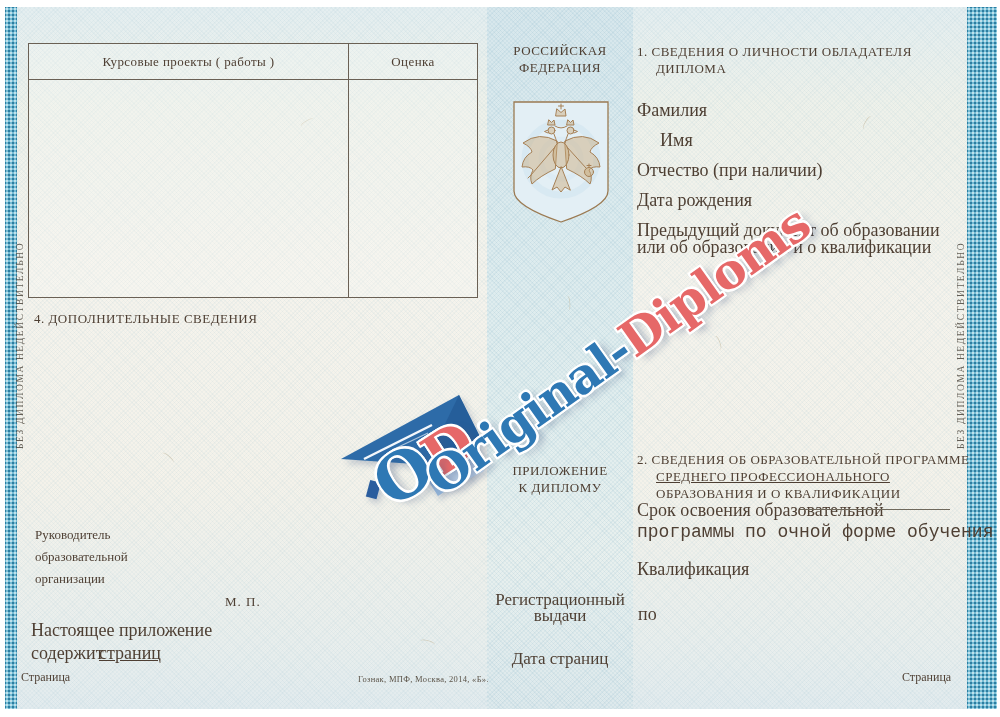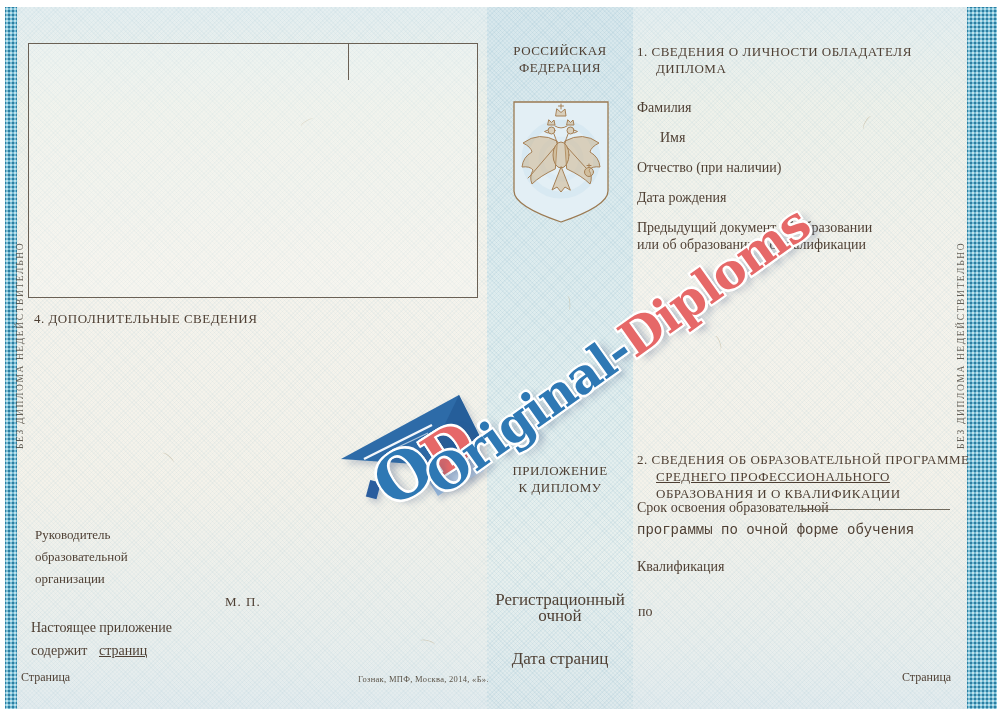--- a/index.html
+++ b/index.html
@@ -47,21 +47,21 @@
     border:1px solid #6a6054;display:grid;
     grid-template-columns:320px 1fr;grid-template-rows:36px 1fr;
     background:rgba(252,251,246,.25);
   }
   .doc-table .h1{border-right:1px solid #6a6054;border-bottom:1px solid #6a6054;
     display:flex;align-items:center;justify-content:center;font-size:13px;letter-spacing:.4px;}
   .doc-table .h2{border-bottom:1px solid #6a6054;
     display:flex;align-items:center;justify-content:center;font-size:13px;letter-spacing:.4px;}
   .doc-table .c1{border-right:1px solid #6a6054;}
   
-  .t13{font-size:13px;}  .t125{font-size:14px;}  .t11{font-size:17px;}
+  .t13{font-size:13px;}  .t125{font-size:18px;}  .t11{font-size:17px;}
   .caps{letter-spacing:.5px;}
   .center146{left:487px;width:146px;text-align:center;}
   .fill-line{left:800px;top:509px;width:150px;border-top:1px solid #6f695c;height:0;}
   .printer{font-size:8.5px;color:#5b5348;letter-spacing:.3px;}
   .fiber{position:absolute;border-top:1px solid rgba(200,190,165,.6);border-radius:50%;width:15px;height:5px;}
   
   .wm-outline{
     text-shadow:
       -2px -2px 0 #fff, 2px -2px 0 #fff, -2px 2px 0 #fff, 2px 2px 0 #fff,
       0 -2px 0 #fff, 0 2px 0 #fff, -2px 0 0 #fff, 2px 0 0 #fff,
@@ -89,20 +89,22 @@
 <div class="fiber" style="left:300px;top:120px;transform:rotate(-30deg)"></div>
 <div class="fiber" style="left:710px;top:340px;transform:rotate(70deg)"></div>
 <div class="fiber" style="left:560px;top:300px;transform:rotate(85deg)"></div>
 <div class="fiber" style="left:860px;top:120px;transform:rotate(-60deg)"></div>
 <div class="fiber" style="left:420px;top:640px;transform:rotate(15deg)"></div>
 
 <div class="abs edge-text edge-left">БЕЗ ДИПЛОМА НЕДЕЙСТВИТЕЛЬНО</div>
 <div class="abs edge-text edge-right">БЕЗ ДИПЛОМА НЕДЕЙСТВИТЕЛЬНО</div>
 
 <div class="abs doc-table">
+  <div class="h1">Курсовые проекты ( работы )</div>
+  <div class="h2">Оценка</div>
   <div class="c1"></div>
   <div class="c2"></div>
 </div>
 
 <div class="abs t13 caps" style="left:34px;top:311px;">4. ДОПОЛНИТЕЛЬНЫЕ СВЕДЕНИЯ</div>
 <div class="abs t13" style="left:35px;top:527px;">Руководитель</div>
 <div class="abs t13" style="left:35px;top:549px;">образовательной</div>
 <div class="abs t13" style="left:35px;top:571px;">организации</div>
 <div class="abs t13" style="left:225px;top:594px;letter-spacing:1px;text-align:right;">М. П.</div>
 <div class="abs t125" style="left:31px;top:620px;">Настоящее приложение</div>
@@ -137,21 +139,21 @@
     <path d="M48,50 L24,78 M24,78 L21,81" fill="none"></path>
     <path d="M60,50 L79,71" fill="none"></path>
     <circle cx="82" cy="75" r="4.5"></circle>
     <path d="M82,70.5 V67 M80,68.5 H84" fill="none"></path>
   </g>
 </svg>
 
 <div class="abs center146 t13 caps" style="top:463px;">ПРИЛОЖЕНИЕ</div>
 <div class="abs center146 t13 caps" style="top:480px;">К ДИПЛОМУ</div>
 <div class="abs center146 t11" style="top:590px;">Регистрационный</div>
-<div class="abs center146 t11" style="top:606px;">очной</div>
+<div class="abs center146 t11" style="top:606px;">выдачи</div>
 <div class="abs center146 t11" style="top:649px;">Дата страниц</div>
 
 <div class="abs t13 caps" style="left:637px;top:44px;">1. СВЕДЕНИЯ О ЛИЧНОСТИ ОБЛАДАТЕЛЯ</div>
 <div class="abs t13 caps" style="left:656px;top:61px;">ДИПЛОМА</div>
 <div class="abs t125" style="left:637px;top:100px;">Фамилия</div>
 <div class="abs t125" style="left:637px;top:130px;margin-left:23px;">Имя</div>
 <div class="abs t125" style="left:637px;top:160px;">Отчество (при наличии)</div>
 <div class="abs t125" style="left:637px;top:190px;">Дата рождения</div>
 <div class="abs t125" style="left:637px;top:220px;">Предыдущий документ об образовании</div>
 <div class="abs t125" style="left:637px;top:237px;">или об образовании и о квалификации</div>

